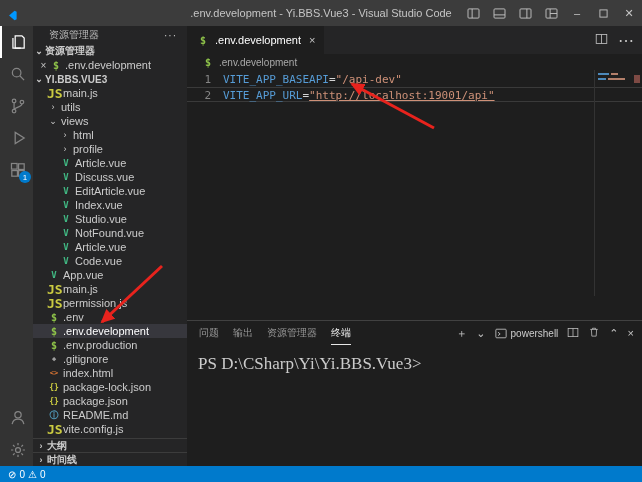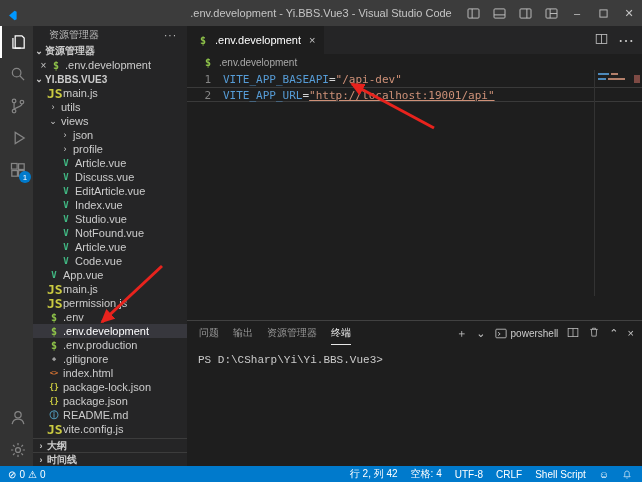--- a/index.html
+++ b/index.html
@@ -78,22 +78,22 @@
   .panel{height:146px;flex:none;border-top:1px solid #414141;display:flex;flex-direction:column;margin-top:24px;}
   .panel-top{height:24px;display:flex;align-items:stretch;padding:0 8px 0 12px;flex:none;}
   .panel-tabs{display:flex;gap:14px;align-items:stretch;}
   .panel-tab{font-size:10px;color:#969696;display:flex;align-items:center;
     border-bottom:1px solid transparent;}
   .panel-tab.active{color:#e7e7e7;border-bottom-color:#e7e7e7;}
   .panel-actions{margin-left:auto;display:flex;align-items:center;gap:9px;color:#c5c5c5;}
   .panel-actions svg{stroke:#c5c5c5;fill:none;stroke-width:1;}
   .pa-glyph{font-size:11px;line-height:1;}
   .shell-select{display:flex;align-items:center;gap:4px;font-size:10px;color:#cccccc;}
-  .panel-body{flex:1;padding:9px 0 0 11px;font-family:Liberation Mono, monospace;
-    font-size:11px;color:#cccccc;}
+  .panel-body{flex:1;padding:9px 0 0 11px;font-family:Liberation Serif, serif;
+    font-size:17px;color:#cccccc;}
 
   
   .statusbar{position:absolute;left:0;right:0;bottom:0;height:16px;background:#007acc;color:#ffffff;
     display:flex;align-items:center;font-size:10px;padding:0 10px 0 8px;z-index:2;}
   .sb-left{display:flex;align-items:center;gap:9px;}
   .sb-right{margin-left:auto;display:flex;align-items:center;gap:13px;}
   .sb-item{display:flex;align-items:center;gap:3px;white-space:nowrap;}
   .sb-item svg{stroke:#ffffff;fill:none;stroke-width:1;}
 
   
@@ -228,21 +228,21 @@
           <div class="tree-row" style="padding-left: 14px;">
             <span class="chev">›</span>
             <span class="tree-label">utils</span>
           </div>
           <div class="tree-row" style="padding-left: 14px;">
             <span class="chev">⌄</span>
             <span class="tree-label">views</span>
           </div>
           <div class="tree-row" style="padding-left: 26px;">
             <span class="chev">›</span>
-            <span class="tree-label">json</span>
+            <span class="tree-label">html</span>
           </div>
           <div class="tree-row" style="padding-left: 26px;">
             <span class="chev">›</span>
             <span class="tree-label">profile</span>
           </div>
           <div class="tree-row" style="padding-left: 26px;">
             <span class="ficon ficon-vue" style="color: rgb(65, 184, 131);">V</span>
             <span class="tree-label">Article.vue</span>
           </div>
           <div class="tree-row" style="padding-left: 26px;">
@@ -418,34 +418,20 @@
 
   <div class="statusbar" style="background: rgb(0, 122, 204);">
     <div class="sb-left">
       <span class="sb-item">
         <span>⊘</span>
         <span>0</span>
         <span>⚠</span>
         <span>0</span>
       </span>
     </div>
-    <div class="sb-right">
-      <span class="sb-item">行 2, 列 42</span>
-      <span class="sb-item">空格: 4</span>
-      <span class="sb-item">UTF-8</span>
-      <span class="sb-item">CRLF</span>
-      <span class="sb-item">Shell Script</span>
-      <span class="sb-item">☺</span>
-      <span class="sb-item">
-        <svg width="10" height="11" viewBox="0 0 16 16">
-            <path d="M8 2.5c-2.3 0-3.6 1.6-3.6 3.9v3L3 11.5h10l-1.4-2.1v-3C11.6 4.1 10.3 2.5 8 2.5z"></path>
-            <path d="M6.8 13.2a1.3 1.3 0 0 0 2.4 0"></path>
-          </svg>
-      </span>
-    </div>
   </div>
 
   <svg class="arrows">
     <defs>
       <marker id="ah" markerUnits="userSpaceOnUse" markerWidth="15" markerHeight="13" refX="12" refY="6.5" orient="auto">
         <path class="arrow-head" d="M0 0L14 6.5L0 13z" fill="#e8231d"></path>
       </marker>
     </defs>
     <line class="arrow-line" x1="434" y1="128" x2="352" y2="84" stroke="#e8231d" stroke-width="3" marker-end="url(#ah)"></line>
     <line class="arrow-line" x1="162" y1="266" x2="102" y2="322" stroke="#e8231d" stroke-width="3" marker-end="url(#ah)"></line>

